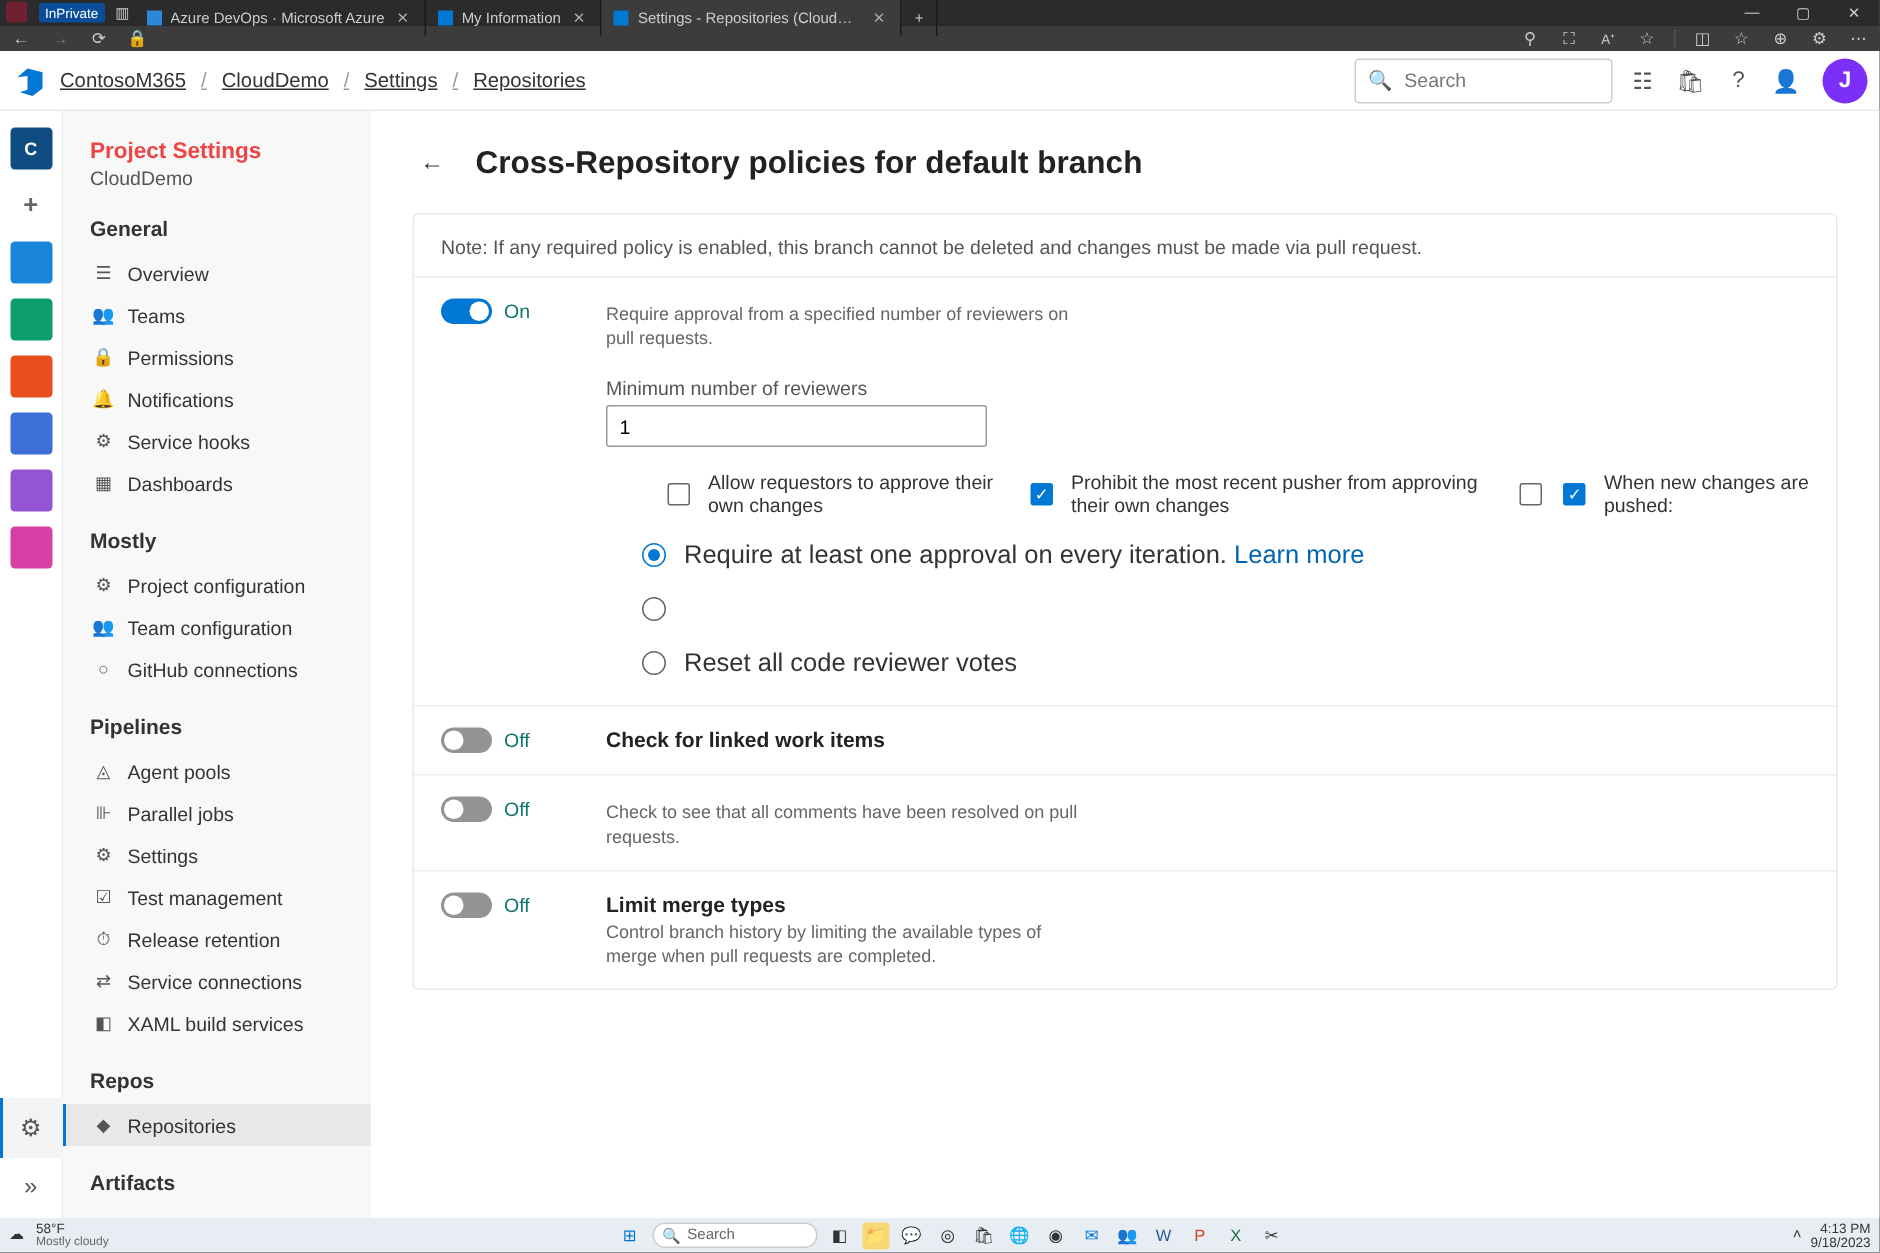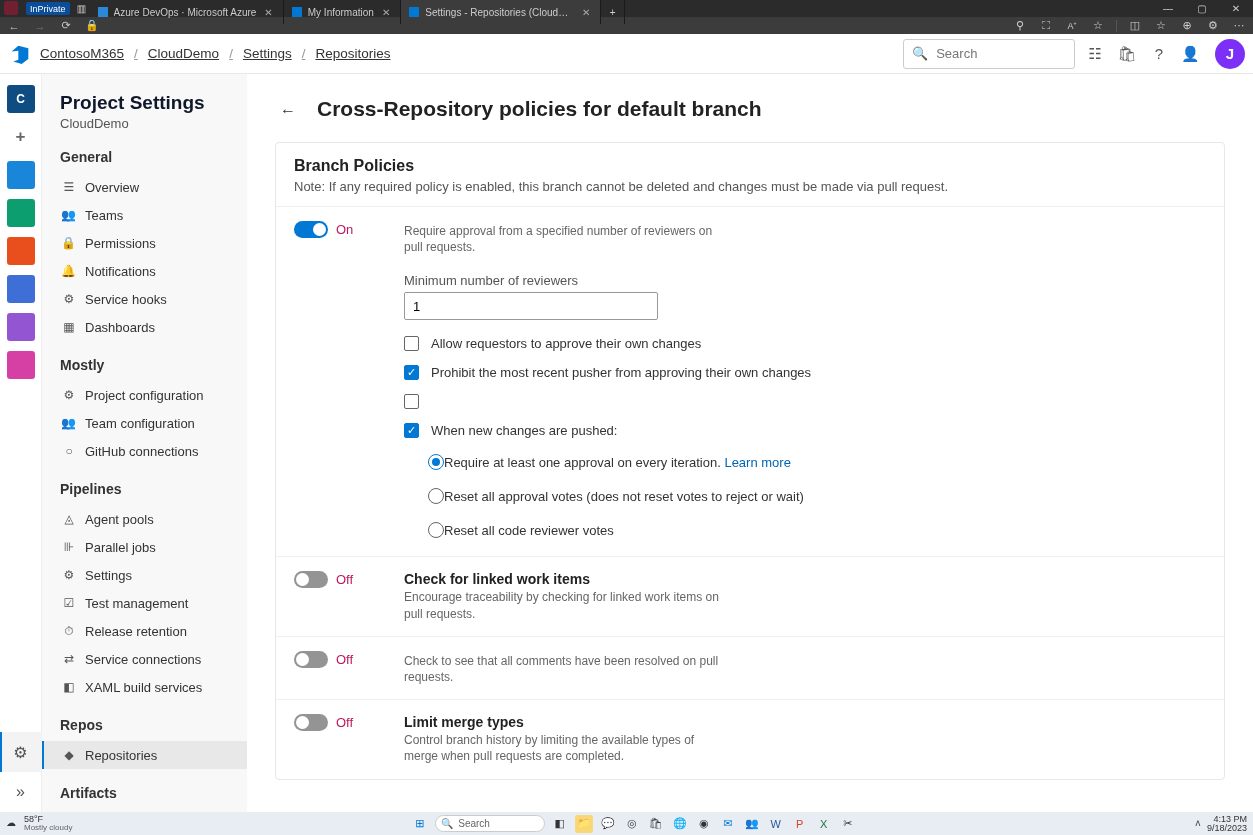--- a/index.html
+++ b/index.html
@@ -40,21 +40,21 @@
 
 .rail { width: 42px; background: #fff; display: flex; flex-direction: column; align-items: center; padding-top: 6px; gap: 0; border-right: 1px solid #eee; }
 .rail-item { width: 28px; height: 28px; margin: 5px 0; border-radius: 3px; display: flex; align-items: center; justify-content: center; font-size: 12px; color: #fff; font-weight: 600; }
 .rail-spacer { flex: 1; }
 .rail-btn { width: 42px; height: 40px; display: flex; align-items: center; justify-content: center; color: #555; font-size: 16px; }
 .rail-btn.active { box-shadow: inset 2px 0 0 #0078d4; background: #f3f3f3; }
 
 .settings-panel { width: 205px; background: #f8f8f8; padding: 18px 0 0 18px; overflow-y: auto; position: relative; }
 .settings-panel::-webkit-scrollbar { width: 8px; }
 .settings-panel::-webkit-scrollbar-thumb { background: #c8c8c8; border-radius: 4px; }
-.ps-title { font-size: 19px; font-weight: 600; color: #0f172a; }
+.ps-title { font-size: 15px; font-weight: 600; color: #ef4444; }
 .ps-sub { font-size: 13px; color: #555; margin-top: 2px; margin-bottom: 18px; }
 .ps-section { font-size: 14px; font-weight: 600; color: #333; margin: 16px 0 8px 0; }
 .ps-section:first-of-type { margin-top: 0; }
 .ps-item { display: flex; align-items: center; gap: 9px; height: 28px; font-size: 13px; color: #333; cursor: pointer; padding-left: 2px; }
 .ps-item .ic { width: 14px; height: 14px; color: #555; display: inline-flex; align-items: center; justify-content: center; font-size: 12px; }
 .ps-item.active { background: #e8e8e8; margin-left: -18px; padding-left: 20px; box-shadow: inset 2px 0 0 #0078d4; }
 
 .main { flex: 1; overflow-y: auto; padding: 22px 28px; background: #fff; }
 .page-head { display: flex; align-items: center; gap: 16px; margin-bottom: 20px; }
 .back-btn { width: 26px; height: 26px; border: none; background: none; font-size: 16px; color: #333; cursor: pointer; }
@@ -63,33 +63,33 @@
 .card { border: 1px solid #e8e8e8; border-radius: 4px; overflow: hidden; }
 .card-head { padding: 14px 18px 12px; }
 .card-head h2 { font-size: 16px; font-weight: 600; color: #222; margin-bottom: 4px; }
 .card-head .note { font-size: 13px; color: #555; }
 .policy-row { display: flex; padding: 14px 18px; border-top: 1px solid #eee; gap: 14px; align-items: flex-start; }
 .toggle-wrap { display: flex; align-items: center; gap: 8px; width: 96px; flex-shrink: 0; }
 .toggle { width: 34px; height: 17px; border-radius: 10px; background: #949494; position: relative; cursor: pointer; }
 .toggle.on { background: #0078d4; }
 .toggle .knob { position: absolute; width: 13px; height: 13px; background: #fff; border-radius: 50%; top: 2px; left: 2px; transition: left .1s; }
 .toggle.on .knob { left: 19px; }
-.toggle-label { font-size: 13px; color: #be185d; }
+.toggle-label { font-size: 13px; color: #0f766e; }
 .policy-body { flex: 1; }
 .policy-title { font-size: 14px; font-weight: 600; color: #222; }
 .policy-desc { font-size: 12px; color: #666; margin-top: 2px; max-width: 330px; line-height: 1.35; }
 .policy-detail { margin-top: 18px; }
 .field-label { font-size: 13px; color: #555; margin-bottom: 4px; }
 .text-input { width: 254px; height: 28px; border: 1px solid #999; border-radius: 2px; padding: 0 8px; font-size: 13px; }
-.check-list { margin-top: 16px; display: flex; flex-direction: column; gap: 14px; }
+.check-list { margin-top: 16px; display: flex; flex-direction: row; gap: 14px; margin-left: 41px; }
 .chk-row { display: flex; align-items: center; gap: 12px; font-size: 13px; color: #333; }
 .chk { width: 15px; height: 15px; border: 1px solid #666; border-radius: 2px; display: inline-flex; align-items: center; justify-content: center; flex-shrink: 0; cursor: pointer; }
 .chk.checked { background: #0078d4; border-color: #0078d4; color: #fff; font-size: 11px; }
 .radio-list { margin: 16px 0 4px 24px; display: flex; flex-direction: column; gap: 18px; }
-.rad-row { display: flex; align-items: center; font-size: 13px; color: #333; }
+.rad-row { display: flex; align-items: center; gap: 12px; font-size: 17px; color: #333; }
 .rad { width: 16px; height: 16px; border: 1px solid #666; border-radius: 50%; display: inline-flex; align-items: center; justify-content: center; cursor: pointer; flex-shrink: 0; }
 .rad.checked { border-color: #0078d4; }
 .rad.checked .dot { width: 8px; height: 8px; border-radius: 50%; background: #0078d4; }
 .link { color: #0065b3; cursor: pointer; }
 
 
 .taskbar { position: absolute; left: 0; bottom: 0; width: 1253px; height: 23px; background: #e8ecf3; display: flex; align-items: center; font-size: 10px; color: #333; }
 .weather { display: flex; align-items: center; gap: 4px; padding: 0 6px; }
 .weather .wicon { width: 14px; height: 14px; }
 .tb-center { flex: 1; display: flex; justify-content: center; align-items: center; gap: 6px; }
@@ -276,21 +276,20 @@
     </div>
 
     <div class="main">
       <div class="page-head">
         <button class="back-btn">←</button>
         <div class="page-title">Cross-Repository policies for default branch</div>
       </div>
 
       <div class="card">
         <div class="card-head">
-          <h2>Branch Policies</h2>
           <div class="note">Note: If any required policy is enabled, this branch cannot be deleted and changes must be made via pull request.</div>
         </div>
 
         <div class="policy-row">
           <div class="toggle-wrap">
             <div class="toggle on">
                 <div class="knob"></div>
               </div>
             <span class="toggle-label">On</span>
           </div>
@@ -318,41 +317,39 @@
               </div>
               <div class="radio-list">
                 <label class="rad-row">
                     <span class="rad checked">
                       <span class="dot"></span>
                     </span>
                     <span><span>Require at least one approval on every iteration.</span> <span class="link">Learn more</span></span>
                   </label>
                 <label class="rad-row">
                     <span class="rad"></span>
-                    <span>Reset all approval votes (does not reset votes to reject or wait)</span>
                   </label>
                 <label class="rad-row">
                     <span class="rad"></span>
                     <span>Reset all code reviewer votes</span>
                   </label>
               </div>
             </div>
           </div>
         </div>
 
         <div class="policy-row">
           <div class="toggle-wrap">
             <div class="toggle">
                 <div class="knob"></div>
               </div>
             <span class="toggle-label">Off</span>
           </div>
           <div class="policy-body">
             <div class="policy-title">Check for linked work items</div>
-            <div class="policy-desc">Encourage traceability by checking for linked work items on pull requests.</div>
           </div>
         </div>
 
         <div class="policy-row">
           <div class="toggle-wrap">
             <div class="toggle">
                 <div class="knob"></div>
               </div>
             <span class="toggle-label">Off</span>
           </div>

